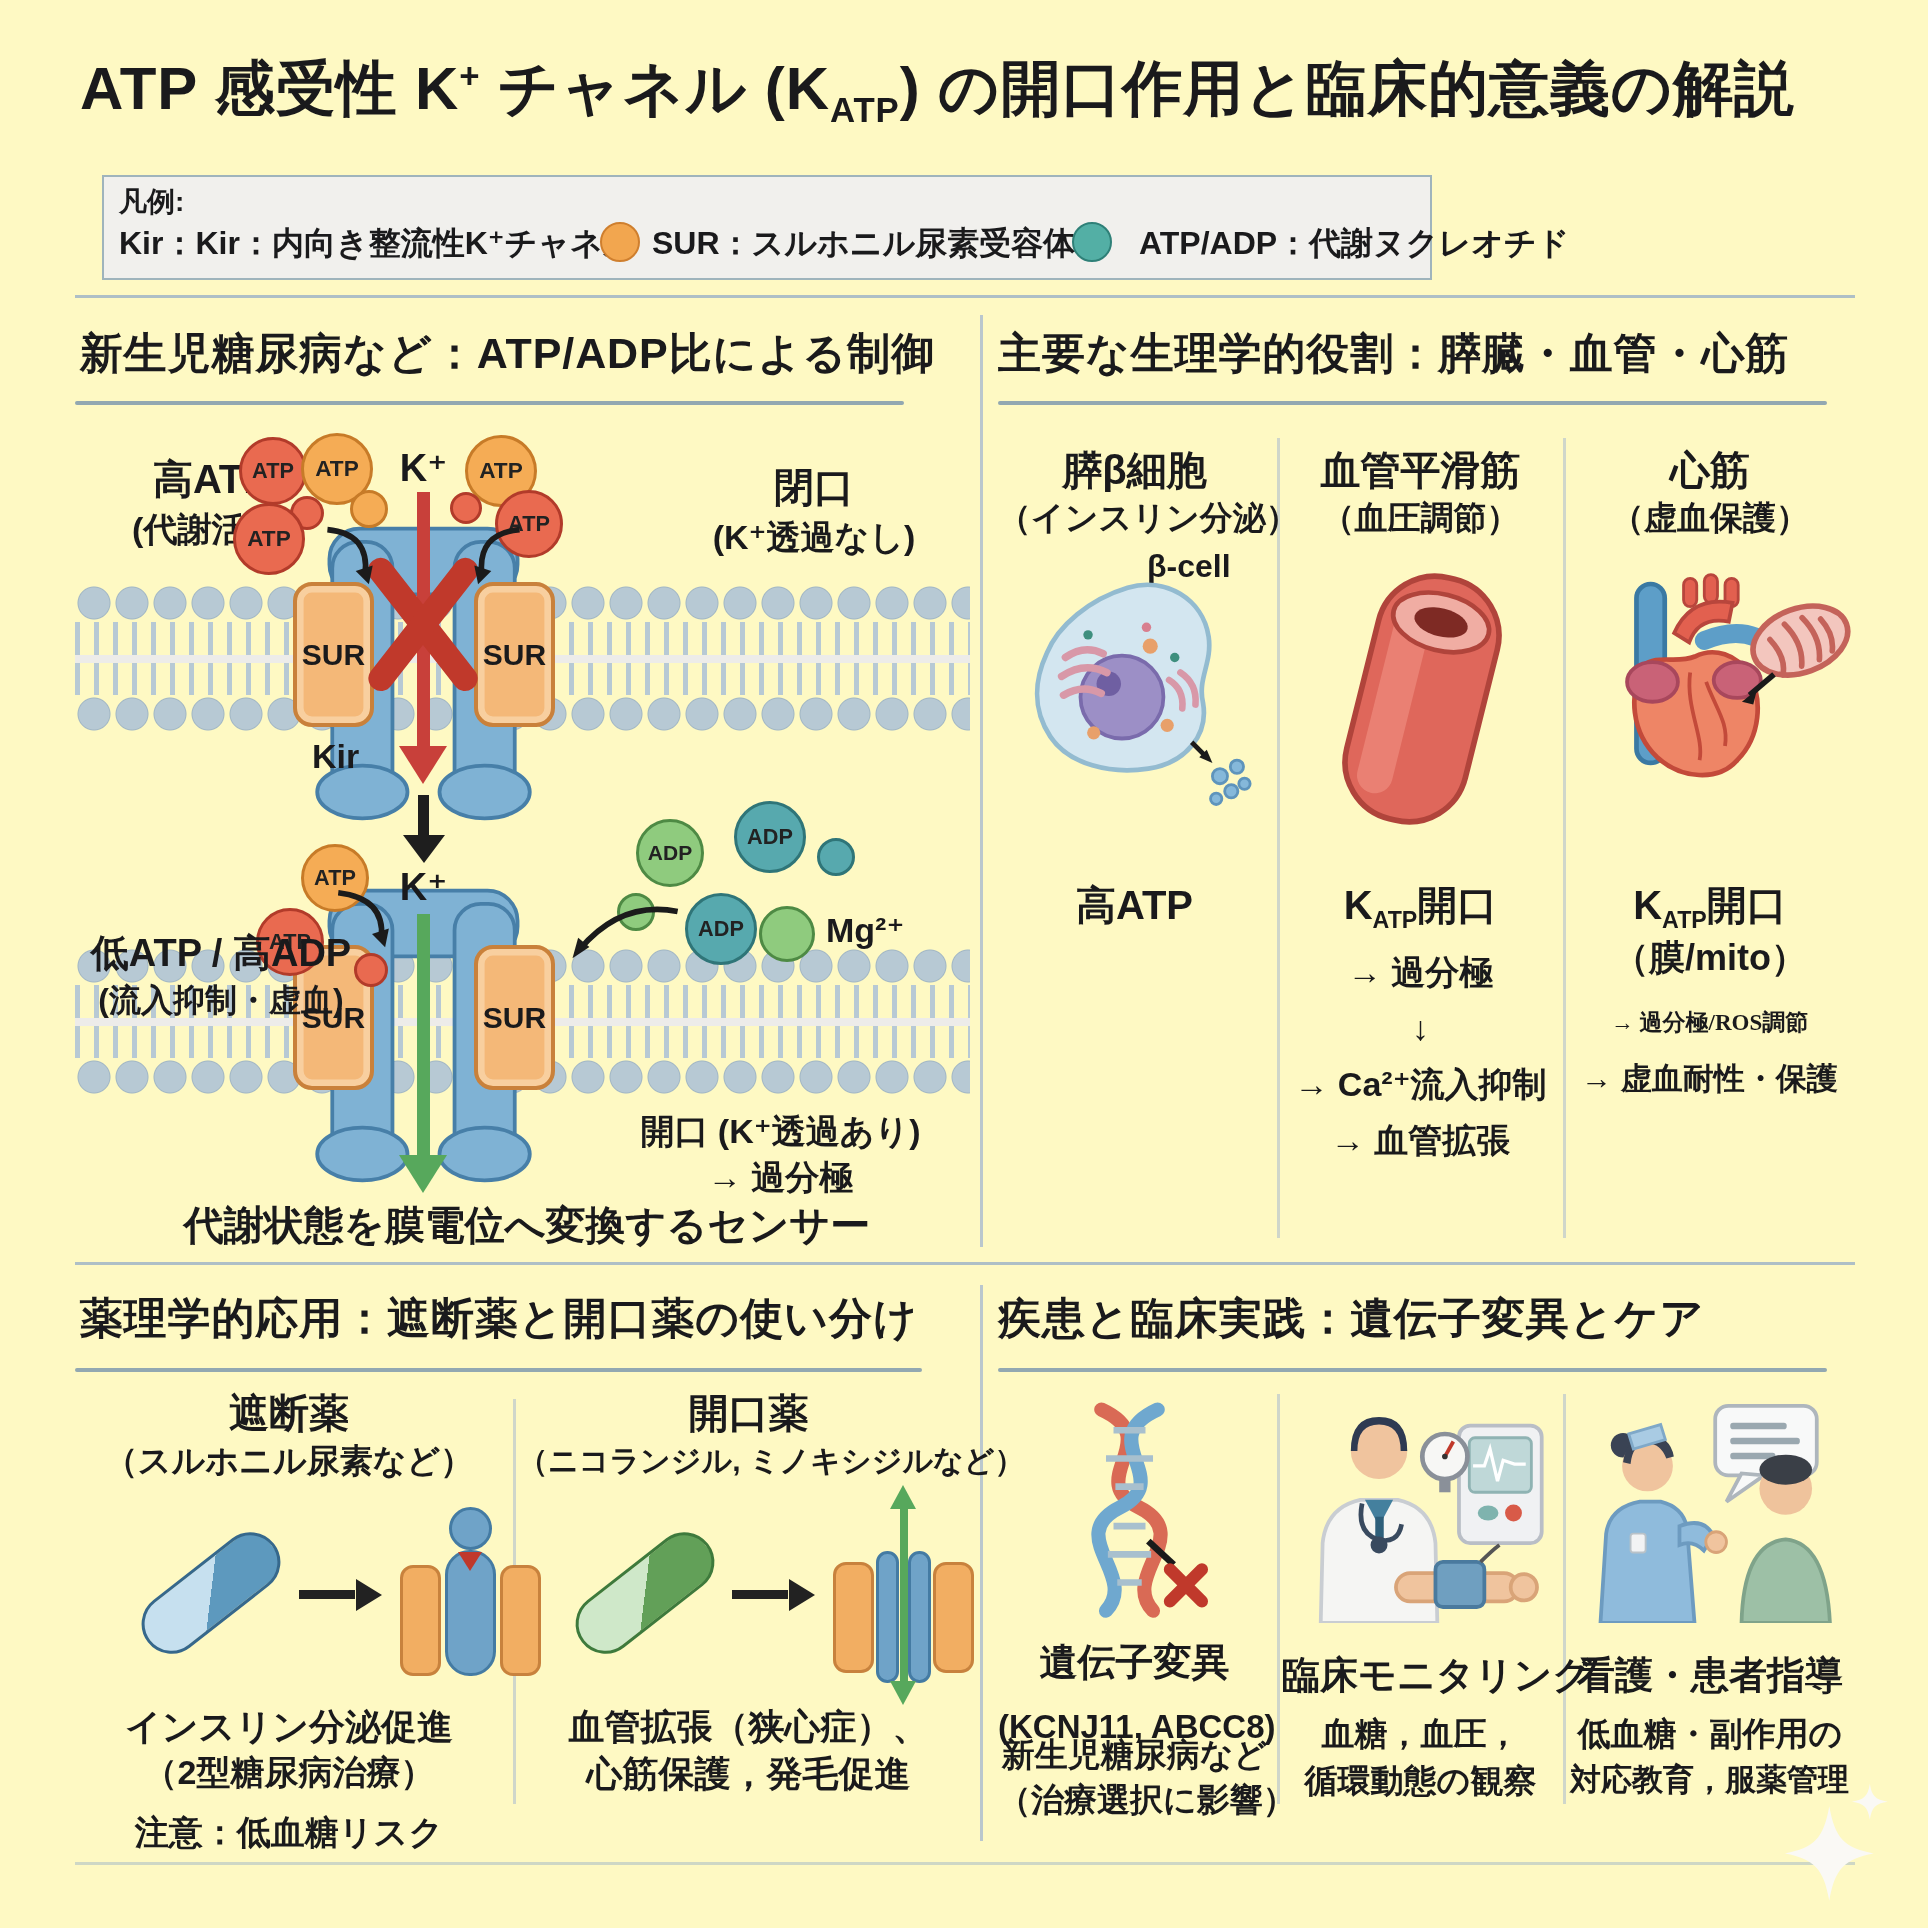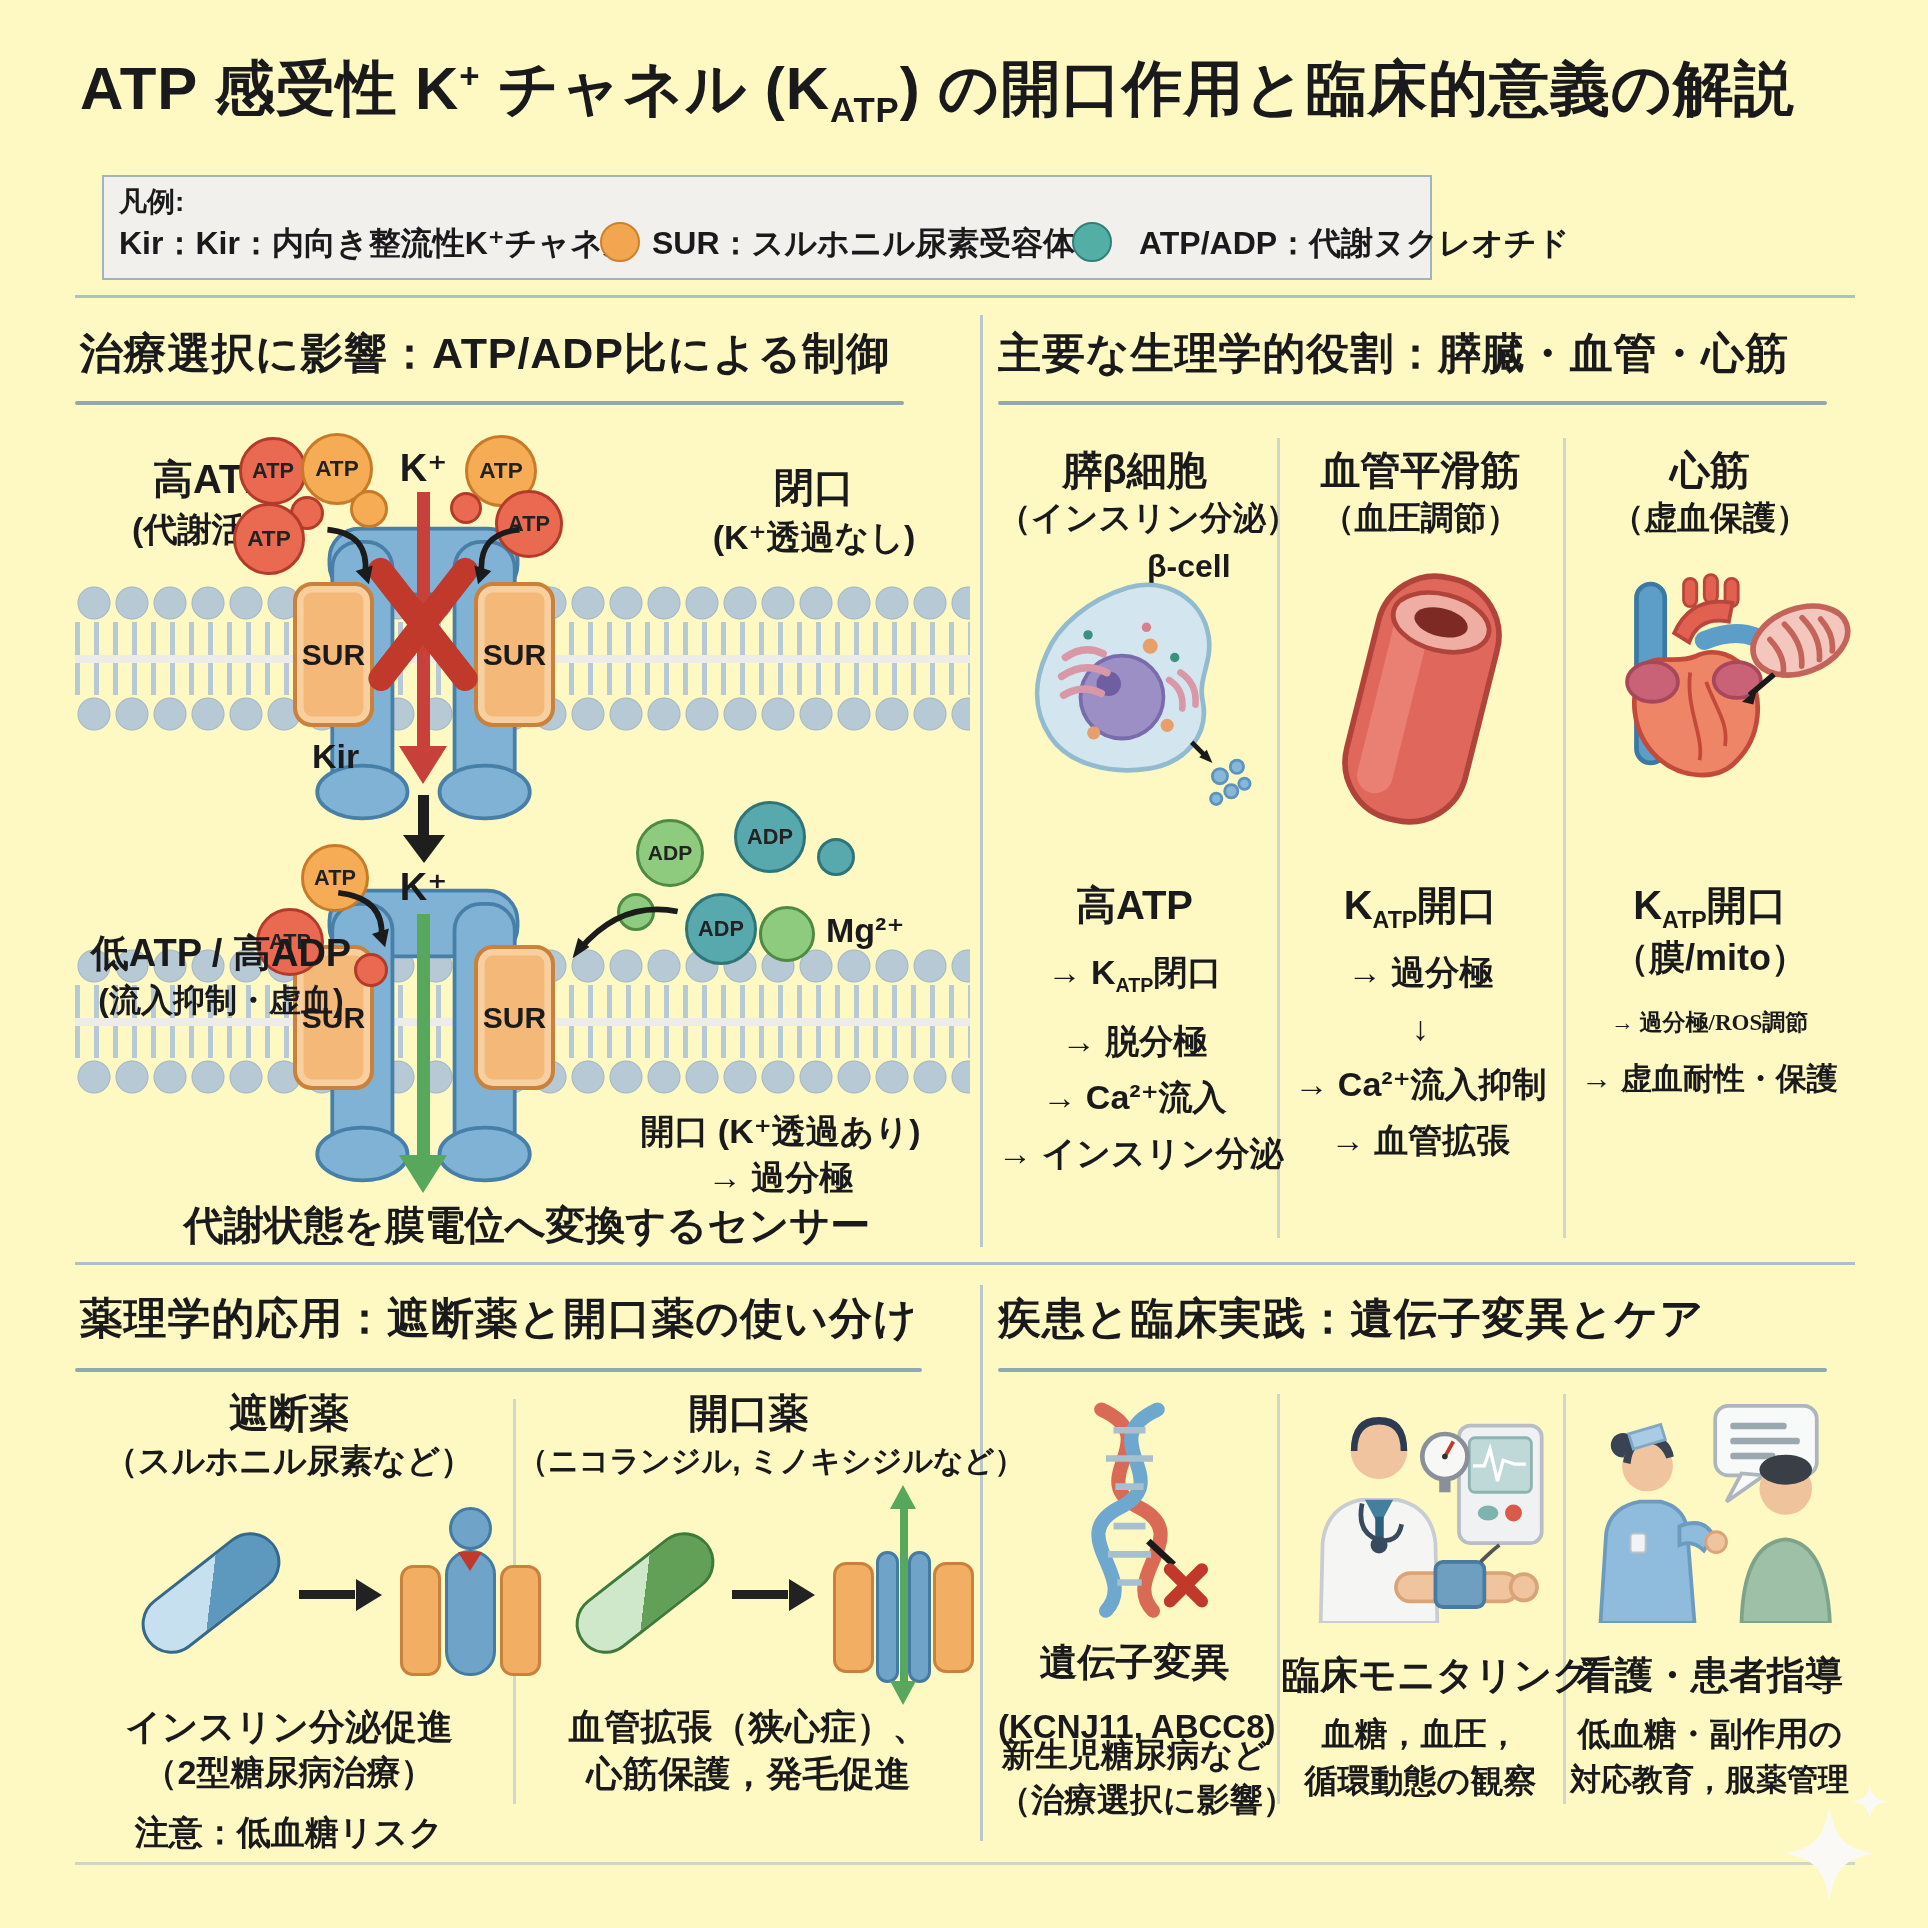--- a/index.html
+++ b/index.html
@@ -72,21 +72,21 @@
     <div class="abs legend-item nw" style="left:1019px;top:45px;margin-left:16px;">ATP/ADP：代謝ヌクレオチド</div>
   </div>
 
   <div class="abs hdiv" style="left:75px;top:295px;width:1780px;"></div>
   <div class="abs vdiv" style="left:980px;top:315px;height:932px;"></div>
   <div class="abs hdiv" style="left:75px;top:1262px;width:1780px;"></div>
   <div class="abs vdiv" style="left:980px;top:1285px;height:556px;"></div>
   <div class="abs hdiv" style="left:75px;top:1862px;width:1780px;opacity:.6;"></div>
 
   <div class="abs" style="left:75px;top:311px;width:904px;height:951px;">
-    <div class="abs sec-h nw" style="left:4.7px;top:14px;">治療選択に影響：ATP/ADP比による制御</div>
+    <div class="abs sec-h nw" style="left:4.7px;top:14px;">新生児糖尿病など：ATP/ADP比による制御</div>
     <div class="abs sec-line" style="left:0px;top:90px;width:829px;"></div>
 
     <div class="abs ctr" style="left:9.4px;top:141px;width:254px;">
       <div class="lbl-xl nw">高ATP</div>
       <div class="lbl-m nw">(代謝活発)</div>
     </div>
     <div class="abs ctr" style="left:593px;top:149px;width:292px;">
       <div class="lbl-xl nw">閉口</div>
       <div class="lbl-m nw">(K⁺透過なし)</div>
     </div>
@@ -243,26 +243,20 @@
         <circle cx="86" cy="72" r="5" fill="#3E8F7E"></circle>
       <path d="M196 186 L212 202" stroke="#1a1a1a" stroke-width="5"></path>
       <polygon points="218,208 204,202 212,194" fill="#1a1a1a"></polygon>
       <circle cx="226" cy="222" r="8" fill="#85B8DA" stroke="#5E94BC" stroke-width="3"></circle>
       <circle cx="244" cy="212" r="7" fill="#85B8DA" stroke="#5E94BC" stroke-width="3"></circle>
       <circle cx="238" cy="238" r="7" fill="#85B8DA" stroke="#5E94BC" stroke-width="3"></circle>
       <circle cx="222" cy="246" r="6" fill="#85B8DA" stroke="#5E94BC" stroke-width="3"></circle>
       <circle cx="252" cy="230" r="6" fill="#85B8DA" stroke="#5E94BC" stroke-width="3"></circle>
     </svg>
     <div class="abs flow-h ctr nw" style="left:0px;top:567px;width:273px;">高ATP</div>
-    <div class="abs ctr" style="left:0px;top:633px;width:273px;">
-      <div class="flow-s nw"><span>→ K</span><sub>ATP</sub><span>閉口</span></div>
-      <div class="flow-s nw">→ 脱分極</div>
-      <div class="flow-s nw">→ Ca²⁺流入</div>
-      <div class="flow-s nw">→ インスリン分泌</div>
-    </div>
 
     <div class="abs col-name ctr nw" style="left:284px;top:132px;width:277px;">血管平滑筋</div>
     <div class="abs col-note ctr nw" style="left:284px;top:185px;width:277px;">（血圧調節）</div>
     <svg class="abs" style="left:311px;top:247px;" width="226" height="282" viewBox="0 0 240 300">
       <g transform="rotate(14 120 150)">
         <rect x="55" y="18" width="130" height="264" rx="62" fill="#DF675B" stroke="#B0443B" stroke-width="6"></rect>
         <rect x="72" y="40" width="38" height="220" rx="19" fill="#EE8B7E" opacity="0.7"></rect>
         <ellipse cx="120" cy="66" rx="52" ry="30" fill="#F0ADA3" stroke="#B0443B" stroke-width="5"></ellipse>
         <ellipse cx="120" cy="66" rx="29" ry="15" fill="#7E2A24"></ellipse>
       </g>

